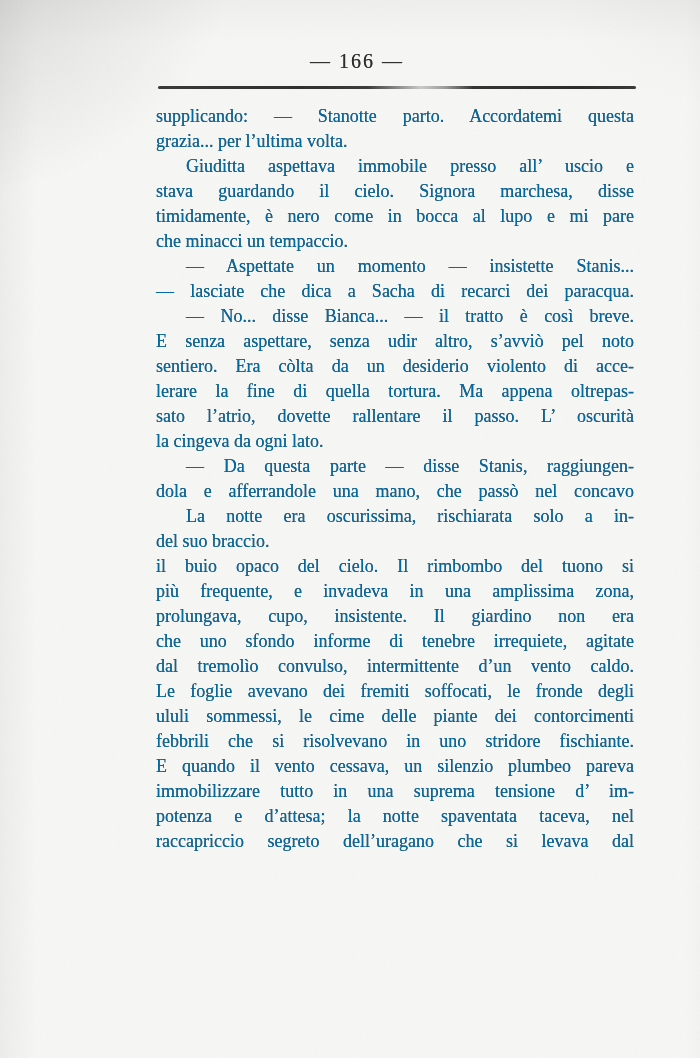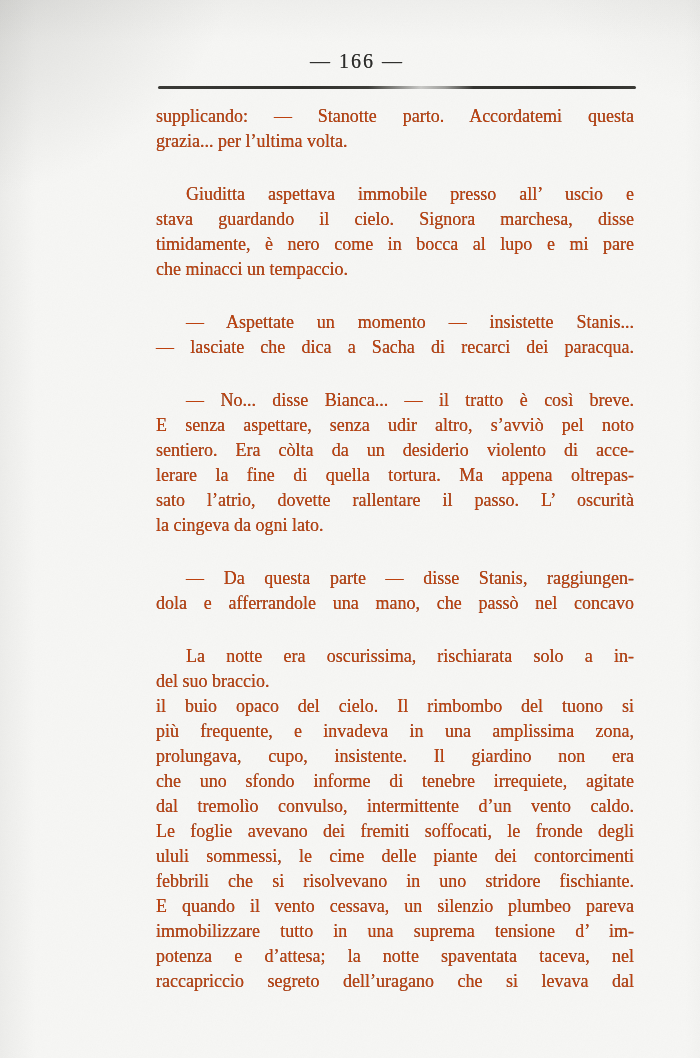--- a/index.html
+++ b/index.html
@@ -59,35 +59,34 @@
       rgba(70,70,66,0.25) 55%, rgba(70,70,66,0.45) 60%,
       #36authentic 0, #343430 66%, #2c2c28 88%, #3a3a36 100%);
   }
   .textblock {
     position: absolute;
     left: 156px;
     top: 104px;
     width: 478px;
     font-size: 18px;
     line-height: 25px;
-    color: #c2410c;
+    color: #0369a1;
     text-shadow: 0 0 0.6px rgba(38,38,36,0.75);
   }
   .line {
     height: 25px;
     text-align: justify;
     text-align-last: justify;
   }
   .line.noj {
     text-align: center;
     text-align-last: left;
   }
   .line.ind {
     text-indent: 30px;
-    margin-top: 28px;
   }
 </style>
 </head>
 <body>
 
 <div class="page">
 
   <svg class="grain" width="700" height="1058" xmlns="http://www.w3.org/2000/svg">
     <filter id="paperNoise">
       <feTurbulence type="fractalNoise" baseFrequency="0.8" numOctaves="2" stitchTiles="stitch"></feTurbulence>

